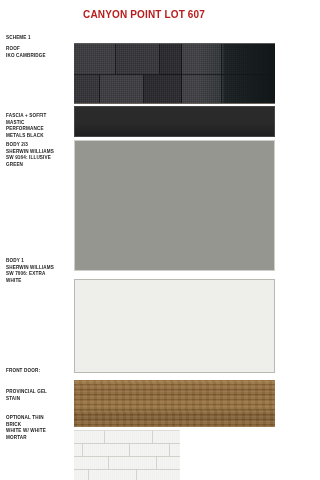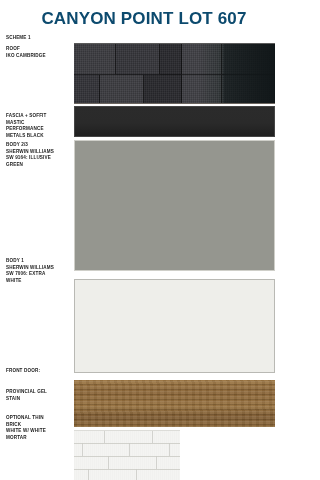--- a/index.html
+++ b/index.html
@@ -22,24 +22,24 @@
     background: #ffffff;
   }
 
   
   .title {
     position: absolute;
     left: 0;
     top: 9px;
     width: 288px;
     text-align: center;
-    font-size: 17px;
+    font-size: 10px;
     font-weight: bold;
     letter-spacing: 0.15px;
-    color: #0c4a6e;
+    color: #b91c1c;
     font-family: "Liberation Sans", sans-serif;
     white-space: nowrap;
   }
 
   
   .labels {
     position: absolute;
     left: 6px;
     top: 0;
     width: 66px;

